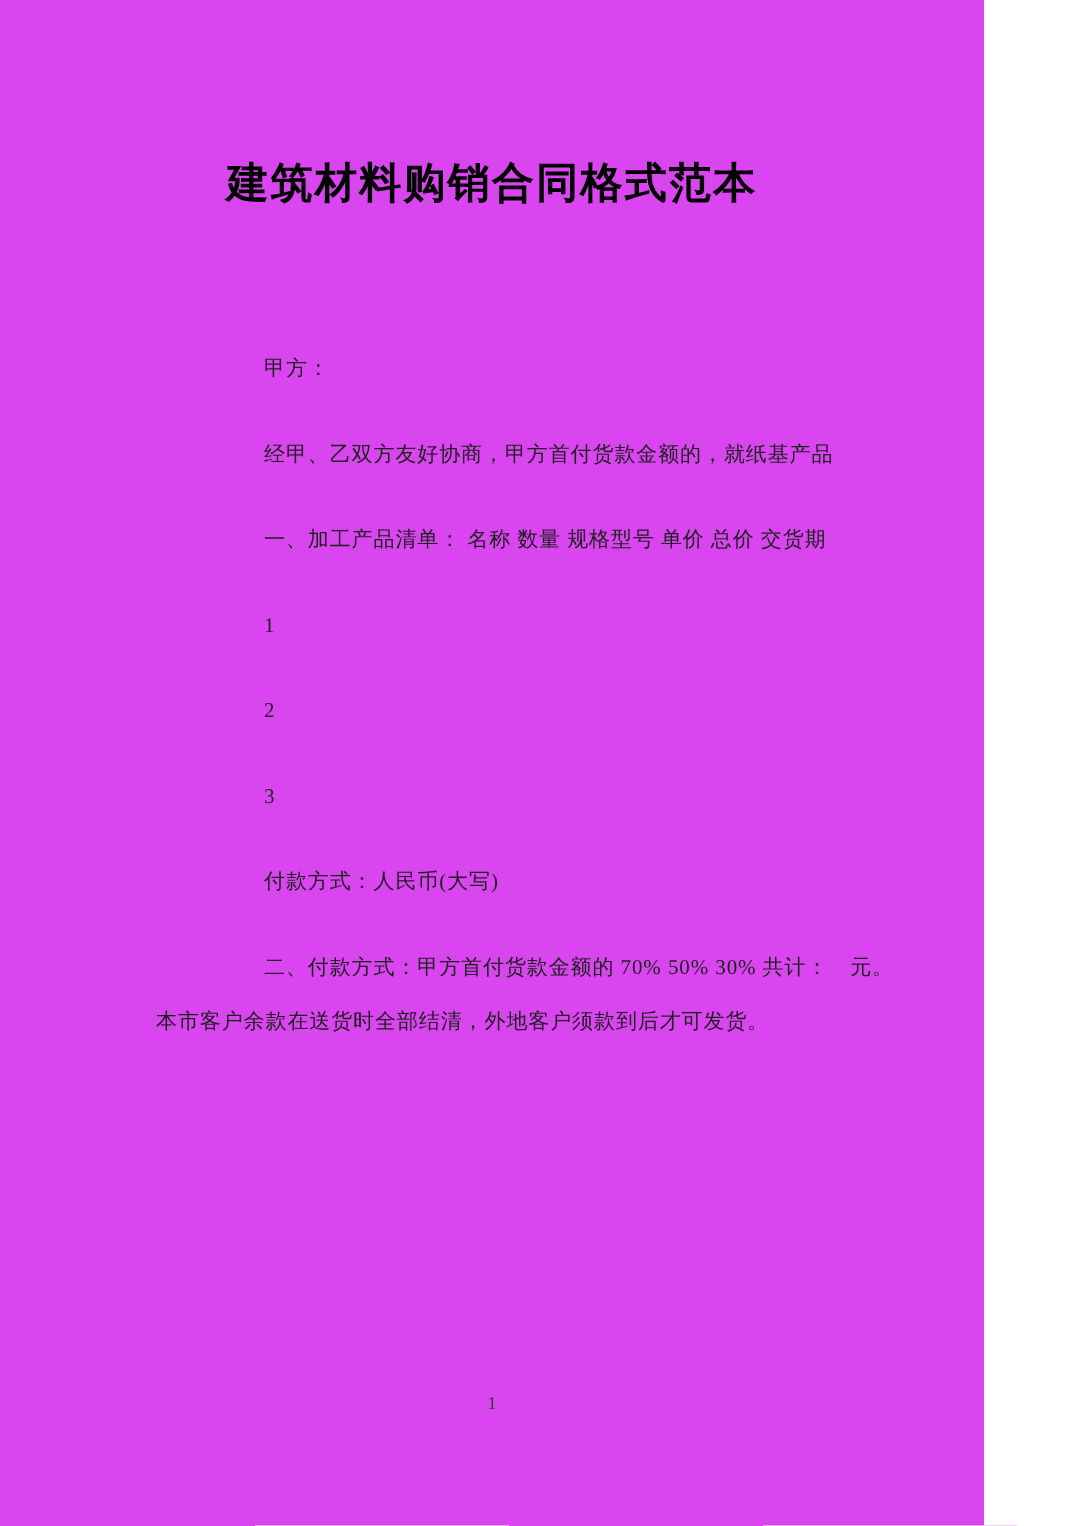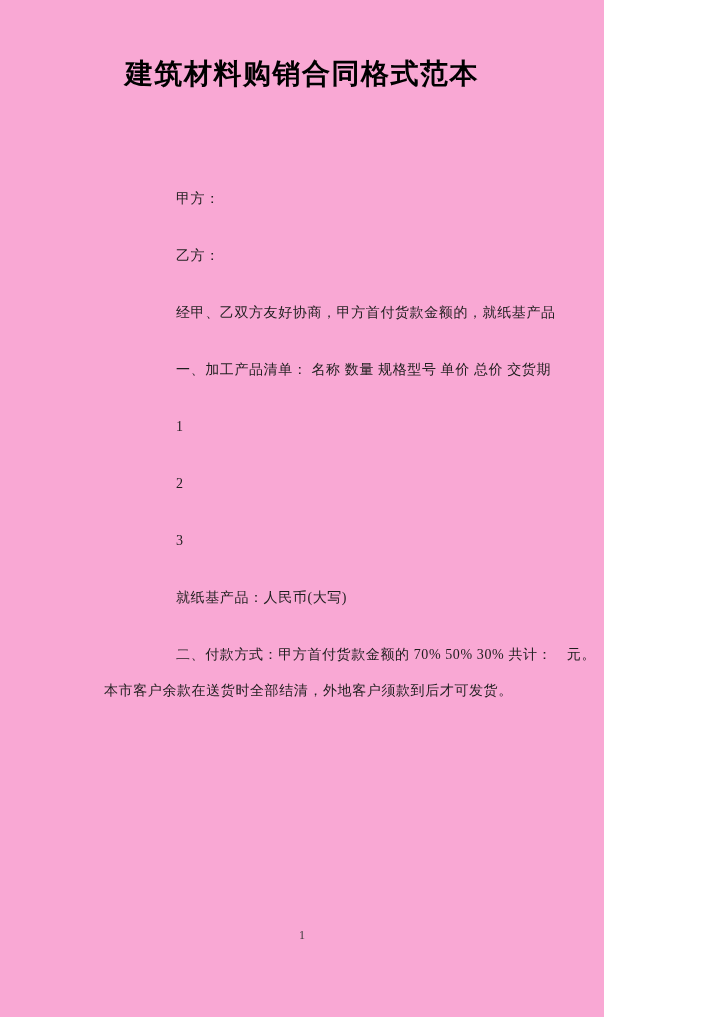--- a/index.html
+++ b/index.html
@@ -2,25 +2,25 @@
 <html><head>
 <meta charset="utf-8">
 <style>
   html, body {
     margin: 0;
     padding: 0;
     background: #ffffff;
   }
   .page {
     position: relative;
-    width: 604px;
+    width: 656px;
     height: 1017px;
     box-sizing: border-box;
-    background: #f9a8d4;
-    padding-top: 56px;
+    background: #d946ef;
+    padding-top: 104px;
     overflow: hidden;
     font-family: "Liberation Serif", "DejaVu Serif", serif;
   }
   .title {
     margin: 0;
     text-align: center;
     font-family: "Liberation Sans", "DejaVu Sans", sans-serif;
     font-weight: bold;
     font-size: 28px;
     line-height: 36px;
@@ -59,26 +59,25 @@
 </style>
 </head>
 <body>
 
 <div class="page">
 
   <h1 class="title">建筑材料购销合同格式范本</h1>
 
   <div class="content">
     <div class="ln para indent">甲方：</div>
-    <div class="ln para indent">乙方：</div>
     <div class="ln para indent">经甲、乙双方友好协商，甲方首付货款金额的，就纸基产品</div>
     <div class="ln para indent">一、加工产品清单： 名称 数量 规格型号 单价 总价 交货期</div>
     <div class="ln para indent">1</div>
     <div class="ln para indent">2</div>
     <div class="ln para indent">3</div>
-    <div class="ln para indent">就纸基产品：人民币(大写)</div>
+    <div class="ln para indent">付款方式：人民币(大写)</div>
     <div class="ln para indent">二、付款方式：甲方首付货款金额的 70% 50% 30% 共计：　元。</div>
     <div class="ln cont">本市客户余款在送货时全部结清，外地客户须款到后才可发货。</div>
   </div>
 
   <div class="page-number">1</div>
 
 </div>
 
 </body></html>

